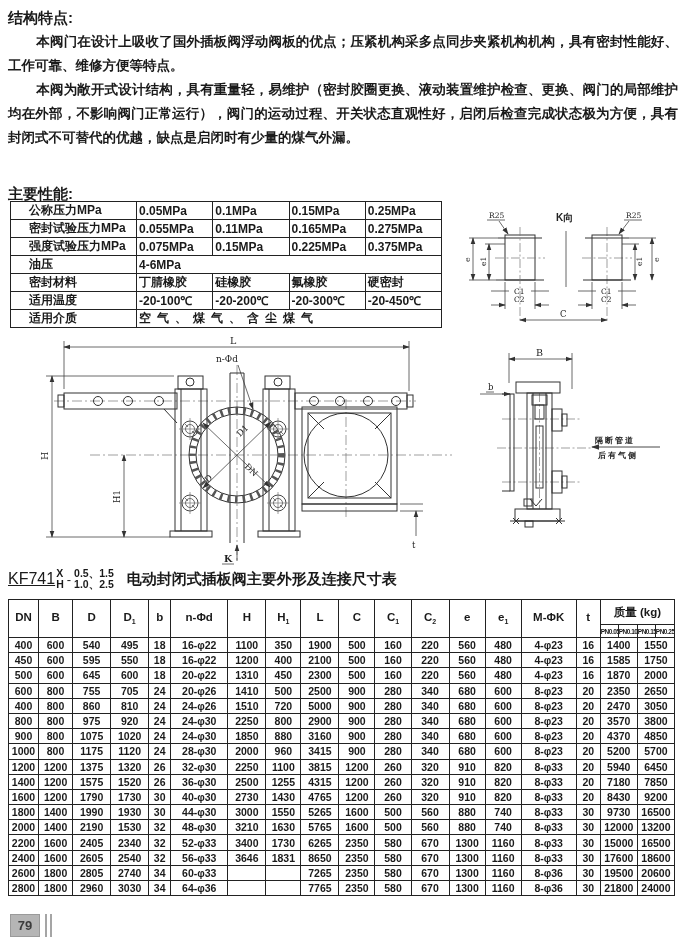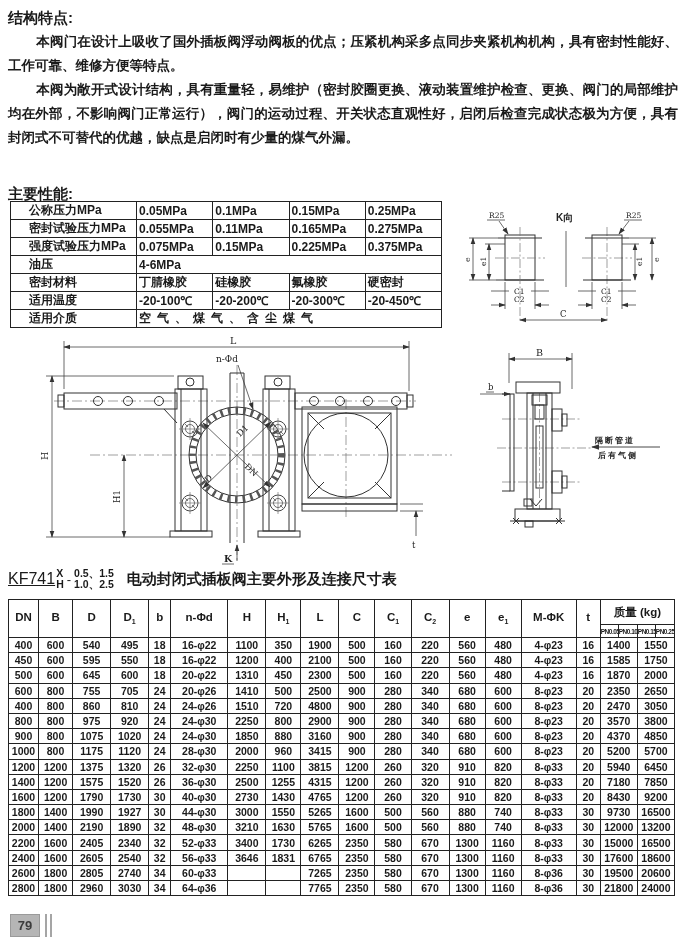--- a/index.html
+++ b/index.html
@@ -461,21 +461,21 @@
 
         <tr>
           <td>400</td>
           <td>800</td>
           <td>860</td>
           <td>810</td>
           <td>24</td>
           <td>24-φ26</td>
           <td>1510</td>
           <td>720</td>
-          <td>4800</td>
+          <td>5000</td>
           <td>900</td>
           <td>280</td>
           <td>340</td>
           <td>680</td>
           <td>600</td>
           <td>8-φ23</td>
           <td>20</td>
           <td colspan="2">2470</td>
           <td colspan="2">3050</td>
         </tr>
@@ -603,42 +603,42 @@
           <td>8-φ33</td>
           <td>20</td>
           <td colspan="2">8430</td>
           <td colspan="2">9200</td>
         </tr>
 
         <tr>
           <td>1800</td>
           <td>1400</td>
           <td>1990</td>
-          <td>1927</td>
+          <td>1930</td>
           <td>30</td>
           <td>44-φ30</td>
           <td>3000</td>
           <td>1550</td>
           <td>5265</td>
           <td>1600</td>
           <td>500</td>
           <td>560</td>
           <td>880</td>
           <td>740</td>
           <td>8-φ33</td>
           <td>30</td>
           <td colspan="2">9730</td>
           <td colspan="2">16500</td>
         </tr>
 
         <tr>
           <td>2000</td>
           <td>1400</td>
           <td>2190</td>
-          <td>1890</td>
+          <td>1530</td>
           <td>32</td>
           <td>48-φ30</td>
           <td>3210</td>
           <td>1630</td>
           <td>5765</td>
           <td>1600</td>
           <td>500</td>
           <td>560</td>
           <td>880</td>
           <td>740</td>
@@ -671,21 +671,21 @@
 
         <tr>
           <td>2400</td>
           <td>1600</td>
           <td>2605</td>
           <td>2540</td>
           <td>32</td>
           <td>56-φ33</td>
           <td>3646</td>
           <td>1831</td>
-          <td>6765</td>
+          <td>8650</td>
           <td>2350</td>
           <td>580</td>
           <td>670</td>
           <td>1300</td>
           <td>1160</td>
           <td>8-φ33</td>
           <td>30</td>
           <td colspan="2">17600</td>
           <td colspan="2">18600</td>
         </tr>

